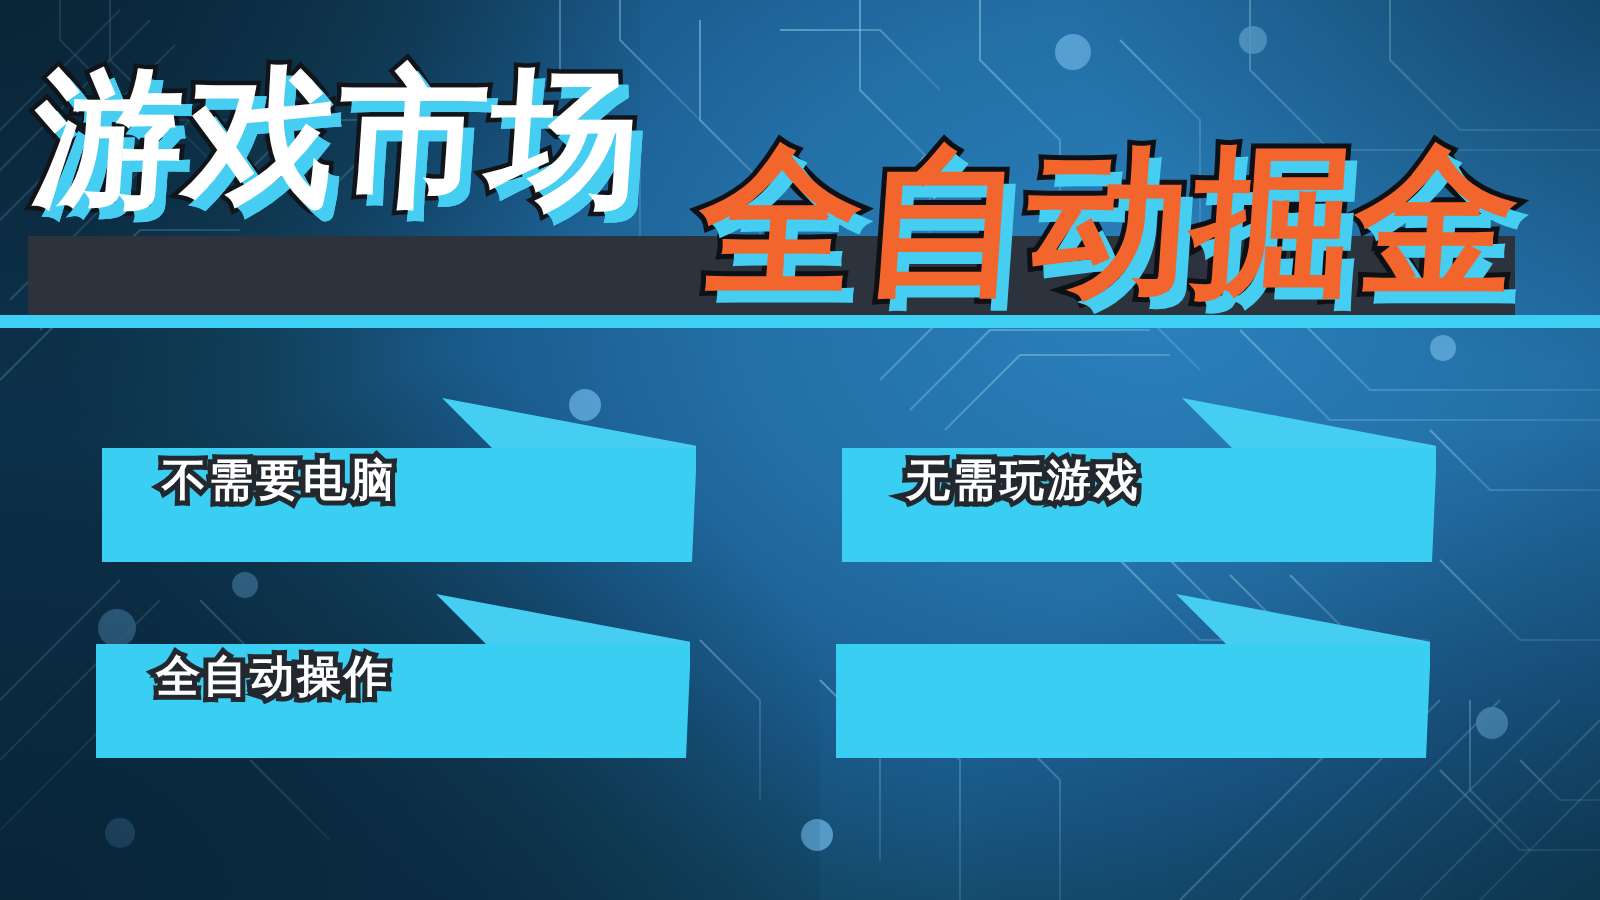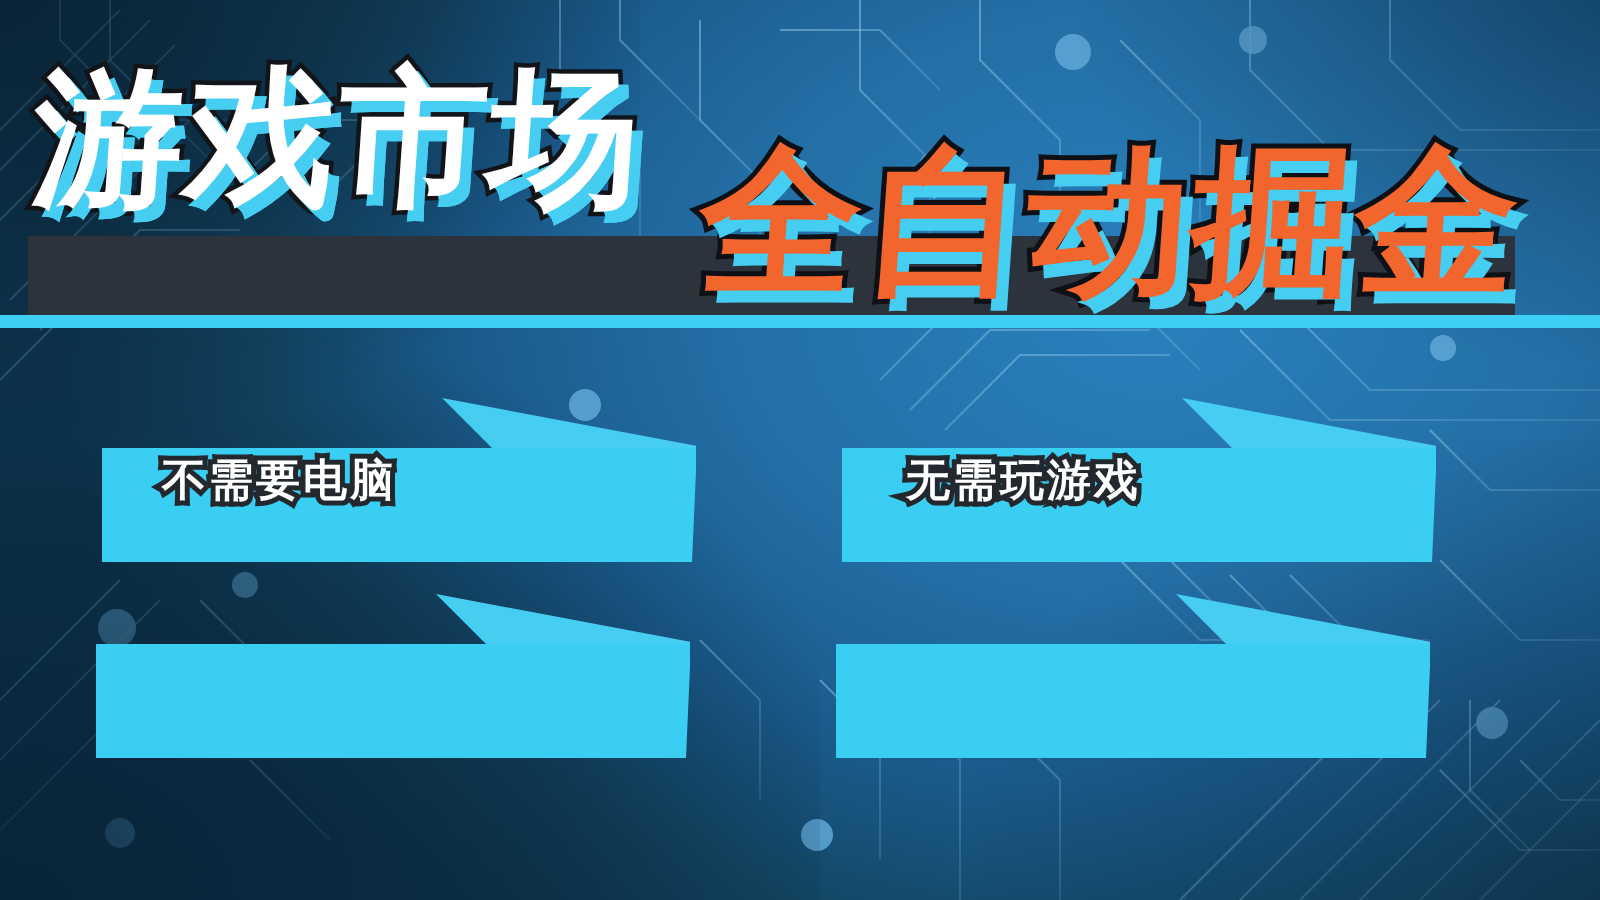--- a/index.html
+++ b/index.html
@@ -191,20 +191,21 @@
       <polygon points="6,56 601,56 596,170 6,170" fill="#3ACEF2"></polygon>
     </svg>
     <div class="feat-label">无需玩游戏</div>
   </div>
 
   <div class="feature" id="feature-2">
     <svg class="feat-shape" width="600" height="180" viewBox="0 0 600 180">
       <polygon points="346,6 601,54 601,60 402,62" fill="#45CDF2"></polygon>
       <polygon points="6,56 601,56 596,170 6,170" fill="#3ACEF2"></polygon>
     </svg>
+    <div class="feat-label">全自动操作</div>
   </div>
 
   <div class="feature" id="feature-3">
     <svg class="feat-shape" width="600" height="180" viewBox="0 0 600 180">
       <polygon points="346,6 601,54 601,60 402,62" fill="#45CDF2"></polygon>
       <polygon points="6,56 601,56 596,170 6,170" fill="#3ACEF2"></polygon>
     </svg>
   </div>
 
 </div>

